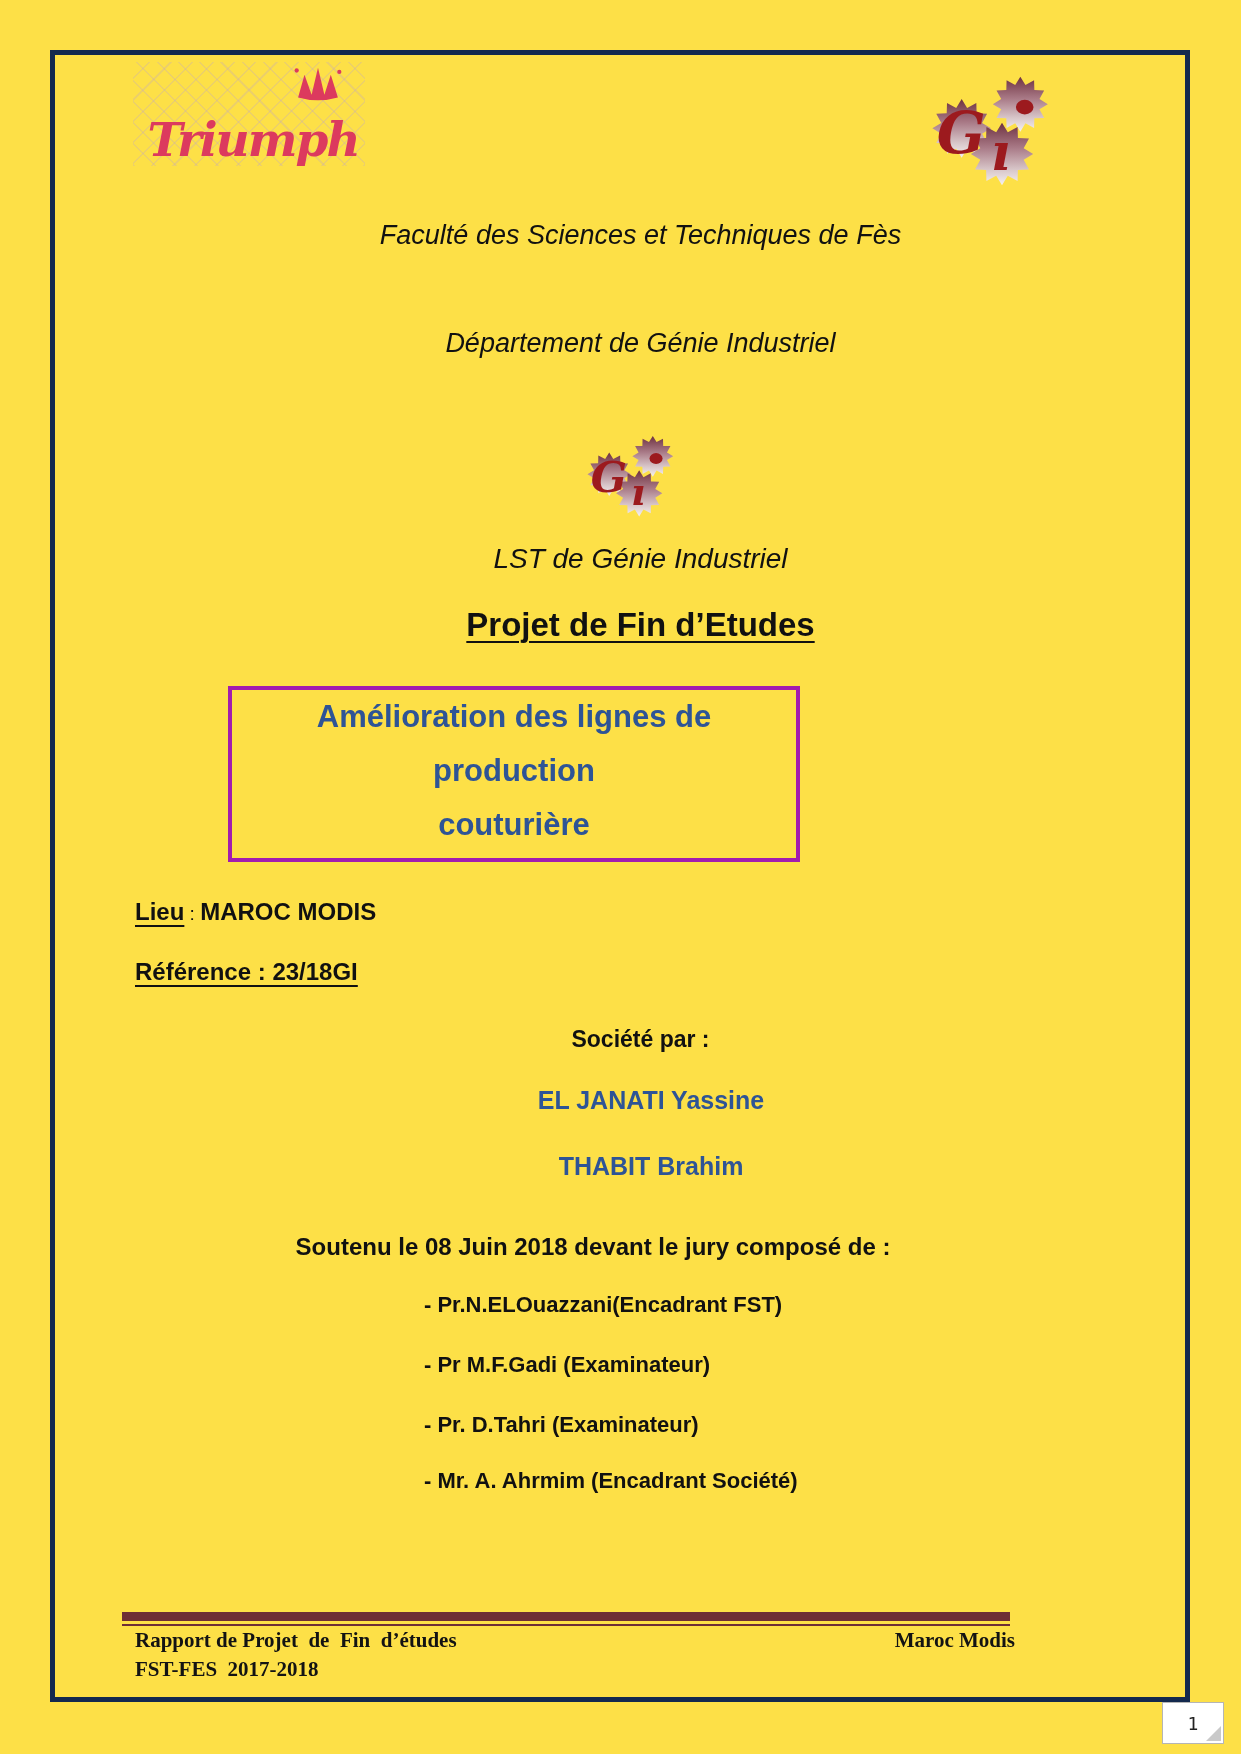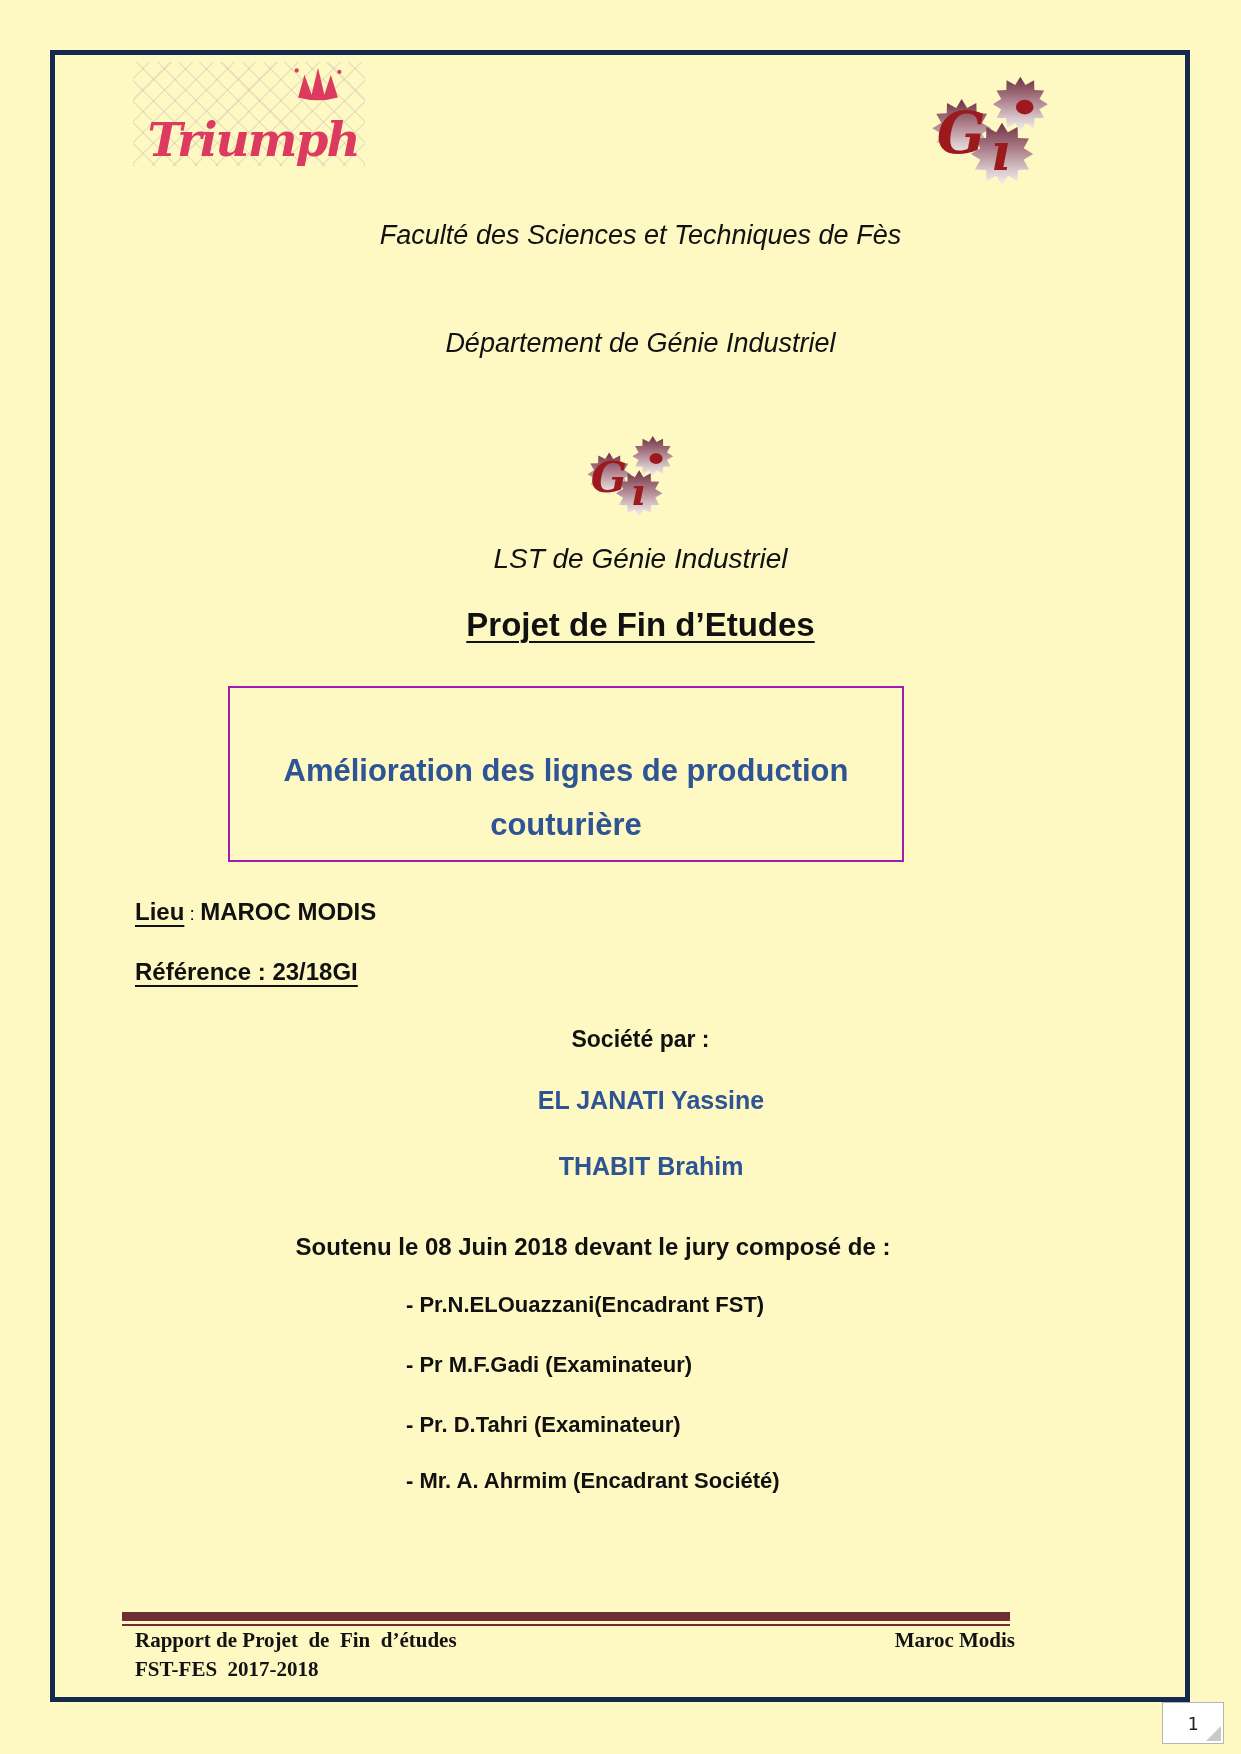--- a/index.html
+++ b/index.html
@@ -1,16 +1,16 @@
 <!DOCTYPE html>
 <html><head>
 <meta charset="utf-8">
 <style>
   html,body{margin:0;padding:0;background:#ffffff;}
-  .page{position:relative;width:1241px;height:1754px;background:#fef9c3;overflow:hidden;
+  .page{position:relative;width:1241px;height:1754px;background:#fde047;overflow:hidden;
         font-family:"Liberation Sans",sans-serif;color:#111;}
   .frame{position:absolute;left:50px;top:50px;width:1140px;height:1652px;
          box-sizing:border-box;border:5px solid #13294E;}
 
   
   .triumph{position:absolute;left:133px;top:62px;width:232px;height:104px;
     background:
       repeating-linear-gradient(45deg, rgba(198,172,180,.30) 0 1.5px, transparent 1.5px 15px),
       repeating-linear-gradient(-45deg, rgba(198,172,180,.30) 0 1.5px, transparent 1.5px 15px);}
   .triumph-text{position:absolute;left:4px;bottom:0px;width:100%;text-align:center;
@@ -24,34 +24,34 @@
 
   .center{position:absolute;left:55px;right:55px;text-align:center;margin-left:40px;}
   .it{font-style:italic;}
   .u{text-decoration:underline;text-decoration-thickness:2px;text-underline-offset:5px;}
 
   .faculty{top:220px;font-size:27px;}
   .dept{top:328px;font-size:27px;}
   .lst{top:543px;font-size:28px;}
   .pfe{top:606px;font-size:33px;font-weight:bold;}
 
-  .title-box{position:absolute;left:228px;top:686px;width:676px;height:176px;
-    box-sizing:border-box;border:2px solid #a21caf;text-align:center;
-    padding-top:56px;font-weight:bold;font-size:31px;line-height:54px;color:#2E5496;}
+  .title-box{position:absolute;left:228px;top:686px;width:572px;height:176px;
+    box-sizing:border-box;border:4px solid #a21caf;text-align:center;
+    font-weight:bold;font-size:31px;line-height:54px;color:#2E5496;}
 
   .lieu{position:absolute;left:135px;top:898px;font-size:24px;font-weight:bold;}
   .lieu-sep{font-weight:400;font-size:19px;white-space:pre;}
   .reference{position:absolute;left:135px;top:958px;font-size:24px;font-weight:bold;}
 
   .prepare{top:1026px;font-size:23px;font-weight:bold;}
   .author{font-size:25px;font-weight:bold;color:#2E5496;padding-left:21px;}
   .author1{top:1086px;}
   .author2{top:1152px;}
   .soutenu{top:1233px;font-size:24px;font-weight:bold;padding-right:95px;}
-  .jury-item{position:absolute;left:406px;font-size:22px;font-weight:bold;}
+  .jury-item{position:absolute;left:424px;font-size:22px;font-weight:bold;}
   .jury1{top:1292px;} .jury2{top:1352px;} .jury3{top:1412px;} .jury4{top:1468px;}
 
   .footer-bar{position:absolute;left:122px;top:1612px;width:888px;height:9px;background:#6E2E35;}
   .footer-thinline{position:absolute;left:122px;top:1624px;width:888px;height:2px;background:#6E2E35;}
   .serif-text{font-family:"Liberation Serif",serif;font-weight:bold;font-size:21px;white-space:pre;color:#131313;}
   .footer-row{position:absolute;left:135px;top:1628px;width:880px;display:flex;justify-content:space-between;}
   .footer-line2{position:absolute;left:135px;top:1657px;}
 
   .page-tab{position:absolute;left:1162px;top:1702px;width:62px;height:42px;background:#fff;
     box-sizing:border-box;border:1px solid #b5b5b5;display:flex;align-items:center;justify-content:center;

